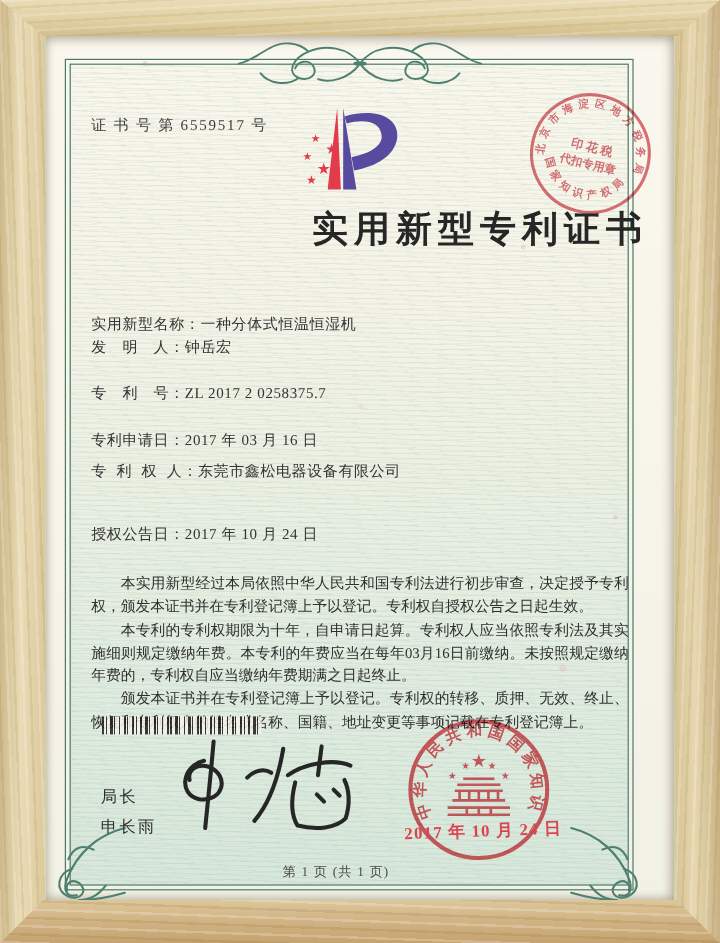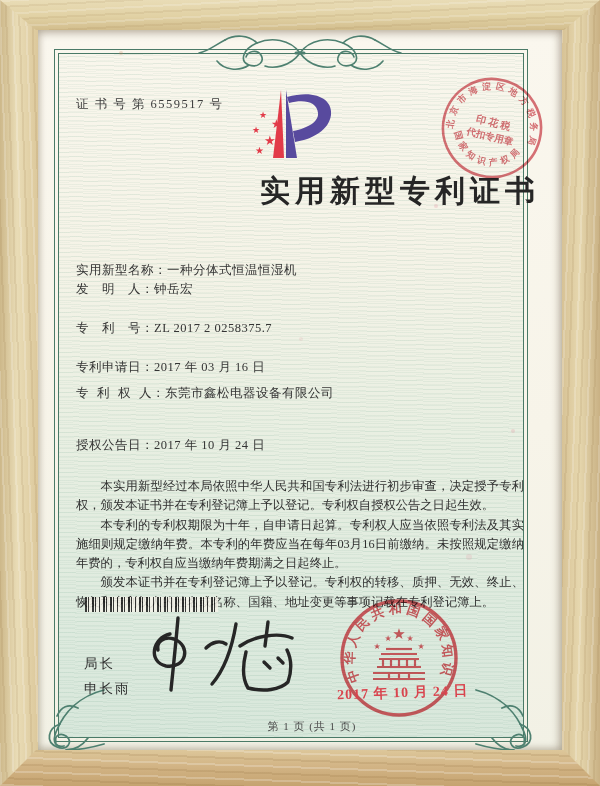--- a/index.html
+++ b/index.html
@@ -48,21 +48,21 @@
   .overlay{z-index:4;}
 
   
   .cert-no{left:76px;top:96px;font-size:12.5px;letter-spacing:1.5px;color:#3c3c3c;}
   .title{left:60px;top:171px;width:480px;text-align:right;font-size:30px;font-weight:700;
          letter-spacing:5px;color:#262626;}
   .field{left:76px;font-size:12.5px;letter-spacing:.5px;color:#343434;white-space:nowrap;}
   .paras{left:76px;top:461px;width:448px;font-size:12.3px;line-height:19.3px;color:#2f2f2f;
          text-align:justify;margin-top:16px;}
   .paras p{margin:0;text-indent:2em;}
-  .footer{left:40px;top:719px;width:480px;text-align:center;font-size:11px;letter-spacing:1px;color:#4a4a4a;padding-left:32px;}
+  .footer{left:40px;top:719px;width:480px;text-align:center;font-size:11px;letter-spacing:1px;color:#4a4a4a;}
   .signer{left:84px;font-size:13.5px;letter-spacing:2px;color:#2e2e2e;margin-top:22px;}
   .seal-date{left:337px;top:684px;font-size:14px;font-weight:600;letter-spacing:1px;
              color:#d9444e;transform:rotate(-2deg);}
 
   
   .barcode{left:85px;top:597px;width:133px;height:15px;opacity:.85;
     background:repeating-linear-gradient(90deg,
       #1c1c1c 0 2px,#f4f2e8 2px 3px,#1c1c1c 3px 4px,#f4f2e8 4px 7px,
       #1c1c1c 7px 9px,#f4f2e8 9px 10px,#1c1c1c 10px 11px,#f4f2e8 11px 14px,
       #1c1c1c 14px 15px,#f4f2e8 15px 18px);}

